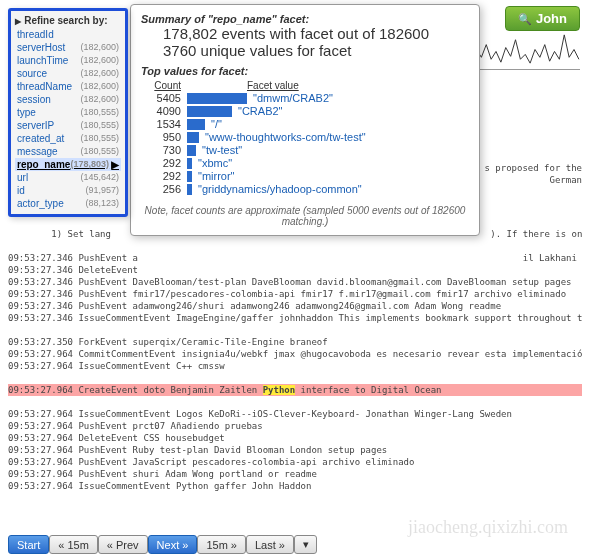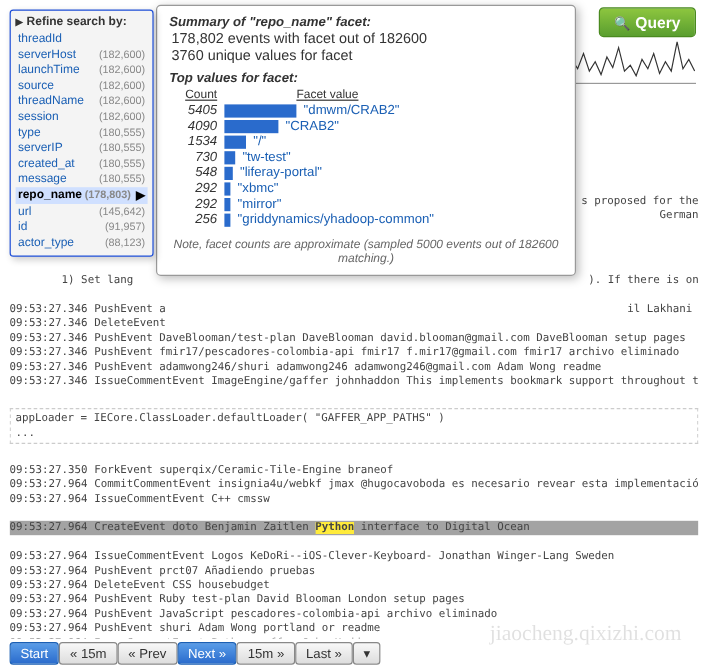--- a/index.html
+++ b/index.html
@@ -1,53 +1,53 @@
 <!DOCTYPE html>
 <html><head>
 <meta charset="utf-8">
 <style>
 * { box-sizing: border-box; margin: 0; padding: 0; }
 body { font-family: Arial, Helvetica, sans-serif; font-size: 11px; background: #fff; width: 590px; height: 558px; overflow: hidden; position: relative; color: #333; }
 .query-btn { position: absolute; top: 6px; right: 10px; background: linear-gradient(#8dc63f,#5a9e2f); color: #fff; border: 1px solid #4a8a1f; border-radius: 4px; padding: 4px 12px; font-size: 13px; font-weight: bold; cursor: pointer; }
 .query-btn::before { content: "🔍"; margin-right: 4px; font-size: 11px; }
 .sparkline { position: absolute; top: 30px; right: 10px; width: 130px; height: 40px; border-bottom: 1px solid #999; border-left: 1px solid #999; }
 .sparkline svg { width: 100%; height: 100%; }
-.refine-panel { position: absolute; top: 8px; left: 8px; width: 120px; background: #f4f4f4; border: 1px solid #1d4ed8; border-radius: 3px; box-shadow: 2px 2px 6px rgba(0,0,0,0.2); padding: 4px; z-index: 3; }
+.refine-panel { position: absolute; top: 8px; left: 8px; width: 120px; background: #f4f4f4; border: 3px solid #1d4ed8; border-radius: 3px; box-shadow: 2px 2px 6px rgba(0,0,0,0.2); padding: 4px; z-index: 3; }
 .refine-panel h4 { font-size: 10px; font-weight: bold; margin-bottom: 2px; }
 .refine-panel h4::before { content: "▶"; margin-right: 3px; font-size: 8px; }
 .refine-item { font-size: 10px; color: #1a5fb4; padding: 1px 2px; cursor: pointer; white-space: nowrap; display: flex; justify-content: space-between; }
-.refine-item.sel { background: #d0e0ff; color: #000; font-weight: bold; }
+.refine-item.sel { background: #d0e0ff; color: #000; font-weight: bold; text-decoration: underline; }
 .refine-item .count { color: #888; font-size: 9px; }
 .refine-item.sel::after { content: "▶"; color: #000; margin-left: 2px; }
 .facet-panel { position: absolute; top: 4px; left: 130px; width: 350px; background: #fff; border: 1px solid #999; border-radius: 4px; box-shadow: 2px 2px 8px rgba(0,0,0,0.25); padding: 8px 10px; z-index: 2; }
 .facet-panel h4 { font-style: italic; font-size: 11px; font-weight: bold; }
-.facet-panel .sub { font-size: 12px; margin-left: 2px; }
+.facet-panel .sub { font-size: 15px; margin-left: 22px; }
 .facet-panel .tv-title { font-style: italic; font-weight: bold; font-size: 11px; margin-top: 6px; }
 .facet-row { display: flex; align-items: center; font-size: 11px; margin: 1px 0; }
-.facet-row .cnt { width: 40px; text-align: right; margin-right: 6px; font-style: italic; }
+.facet-row .cnt { width: 40px; text-align: right; margin-right: 6px; }
 .facet-row .bar { height: 11px; background: #2a6bcc; margin-right: 6px; }
 .facet-row .val { color: #1a5fb4; cursor: pointer; }
 .facet-hdr { display: flex; font-size: 10px; text-decoration: underline; margin-top: 3px; }
 .facet-hdr .c1 { width: 40px; text-align: right; margin-right: 6px; }
 .facet-hdr .c2 { margin-left: 60px; }
 .facet-note { font-style: italic; font-size: 10px; color: #666; margin-top: 10px; text-align: center; }
 .log-area { position: absolute; top: 150px; left: 8px; right: 8px; bottom: 26px; overflow: hidden; font-family: Consolas, monospace; font-size: 9px; color: #444; line-height: 12px; white-space: pre; }
 .log-line { white-space: pre; }
-.log-line.hl { background: #a3a3a3; }
+.log-line.hl { background: #fca5a5; }
 .hl-word { background: #ffeb3b; font-weight: bold; }
 .code-box { border: 1px dashed #ccc; margin: 4px 0; padding: 2px 4px; font-family: Consolas, monospace; font-size: 9px; }
 .nav-bar { position: absolute; bottom: 4px; left: 8px; right: 8px; display: flex; gap: 0; }
 .nav-btn { border: 1px solid #888; border-radius: 3px; padding: 2px 8px; font-size: 11px; cursor: pointer; background: linear-gradient(#f8f8f8,#ddd); color: #333; }
 .nav-btn.blue { background: linear-gradient(#5a9de8,#2a6bcc); color: #fff; border-color: #1a5fb4; }
 .watermark { position: absolute; bottom: 20px; right: 22px; font-size: 18px; color: rgba(0,0,0,0.12); font-family: serif; z-index: 5; }
 </style>
 </head>
 <body>
 
-<button class="query-btn">Query</button>
+<button class="query-btn">John</button>
 
 <div class="sparkline">
 <svg viewBox="0 0 130 40">
       <polyline fill="none" stroke="#333" stroke-width="1" points="0,30 5,28 10,32 15,25 20,34 25,20 30,28 35,15 40,30 45,22 50,33 55,18 60,27 65,10 70,30 75,25 80,34 85,20 90,28 95,15 100,32 105,22 110,30 115,5 120,28 125,20 130,30"></polyline>
     </svg>
 </div>
 
 <div class="refine-panel">
 <h4>Refine search by:</h4>
 <div id="refine-items">
@@ -129,28 +129,28 @@
         <span class="cnt">4090</span>
         <span class="bar" style="width:45px"></span>
         <span class="val">"CRAB2"</span>
       </div>
       <div class="facet-row">
         <span class="cnt">1534</span>
         <span class="bar" style="width:18px"></span>
         <span class="val">"/"</span>
       </div>
       <div class="facet-row">
+        <span class="cnt">950</span>
+        <span class="bar" style="width:12px"></span>
+        <span class="val">"www-thoughtworks-com/tw-test"</span>
+      </div>
+      <div class="facet-row">
         <span class="cnt">730</span>
         <span class="bar" style="width:9px"></span>
         <span class="val">"tw-test"</span>
-      </div>
-      <div class="facet-row">
-        <span class="cnt">548</span>
-        <span class="bar" style="width:7px"></span>
-        <span class="val">"liferay-portal"</span>
       </div>
       <div class="facet-row">
         <span class="cnt">292</span>
         <span class="bar" style="width:5px"></span>
         <span class="val">"xbmc"</span>
       </div>
       <div class="facet-row">
         <span class="cnt">292</span>
         <span class="bar" style="width:5px"></span>
         <span class="val">"mirror"</span>
@@ -162,22 +162,20 @@
       </div>
     </div>
 <div class="facet-note">Note, facet counts are approximate (sampled 5000 events out of 182600 matching.)</div>
 </div>
 
 <div class="log-area">
 <div id="frag-right" style="text-align:right"><div class="log-line"></div><div class="log-line">s proposed for the</div><div class="log-line"></div><div class="log-line">German</div></div>
 <div style="height:18px"></div>
 <div class="log-line">        1) Set lang                                                                      ). If there is on</div>
 <div id="log-mid"><div class="log-line">09:53:27.346 PushEvent a                                                                       il Lakhani Añadien</div><div class="log-line">09:53:27.346 DeleteEvent</div><div class="log-line">09:53:27.346 PushEvent DaveBlooman/test-plan DaveBlooman david.blooman@gmail.com DaveBlooman setup pages</div><div class="log-line">09:53:27.346 PushEvent fmir17/pescadores-colombia-api fmir17 f.mir17@gmail.com fmir17 archivo eliminado</div><div class="log-line">09:53:27.346 PushEvent adamwong246/shuri adamwong246 adamwong246@gmail.com Adam Wong readme</div><div class="log-line">09:53:27.346 IssueCommentEvent ImageEngine/gaffer johnhaddon This implements bookmark support throughout the cur</div></div>
-<div class="code-box"><div style="white-space:pre">appLoader = IECore.ClassLoader.defaultLoader( "GAFFER_APP_PATHS" )
-...</div></div>
 <div id="log-after"><div class="log-line">09:53:27.350 ForkEvent superqix/Ceramic-Tile-Engine braneof</div><div class="log-line">09:53:27.964 CommitCommentEvent insignia4u/webkf jmax @hugocavoboda es necesario revear esta implementación dado</div><div class="log-line">09:53:27.964 IssueCommentEvent C++ cmssw</div></div>
 <div class="log-line hl"><span>09:53:27.964 CreateEvent doto Benjamin Zaitlen </span><span class="hl-word">Python</span><span> interface to Digital Ocean</span></div>
 <div id="log-tail"><div class="log-line">09:53:27.964 IssueCommentEvent Logos KeDoRi--iOS-Clever-Keyboard- Jonathan Winger-Lang Sweden</div><div class="log-line">09:53:27.964 PushEvent prct07 Añadiendo pruebas</div><div class="log-line">09:53:27.964 DeleteEvent CSS housebudget</div><div class="log-line">09:53:27.964 PushEvent Ruby test-plan David Blooman London setup pages</div><div class="log-line">09:53:27.964 PushEvent JavaScript pescadores-colombia-api archivo eliminado</div><div class="log-line">09:53:27.964 PushEvent shuri Adam Wong portland or readme</div><div class="log-line">09:53:27.964 IssueCommentEvent Python gaffer John Haddon</div></div>
 </div>
 
 <div class="nav-bar">
 <button class="nav-btn blue">Start</button>
 <button class="nav-btn">« 15m</button>
 <button class="nav-btn">« Prev</button>
 <button class="nav-btn blue">Next »</button>

